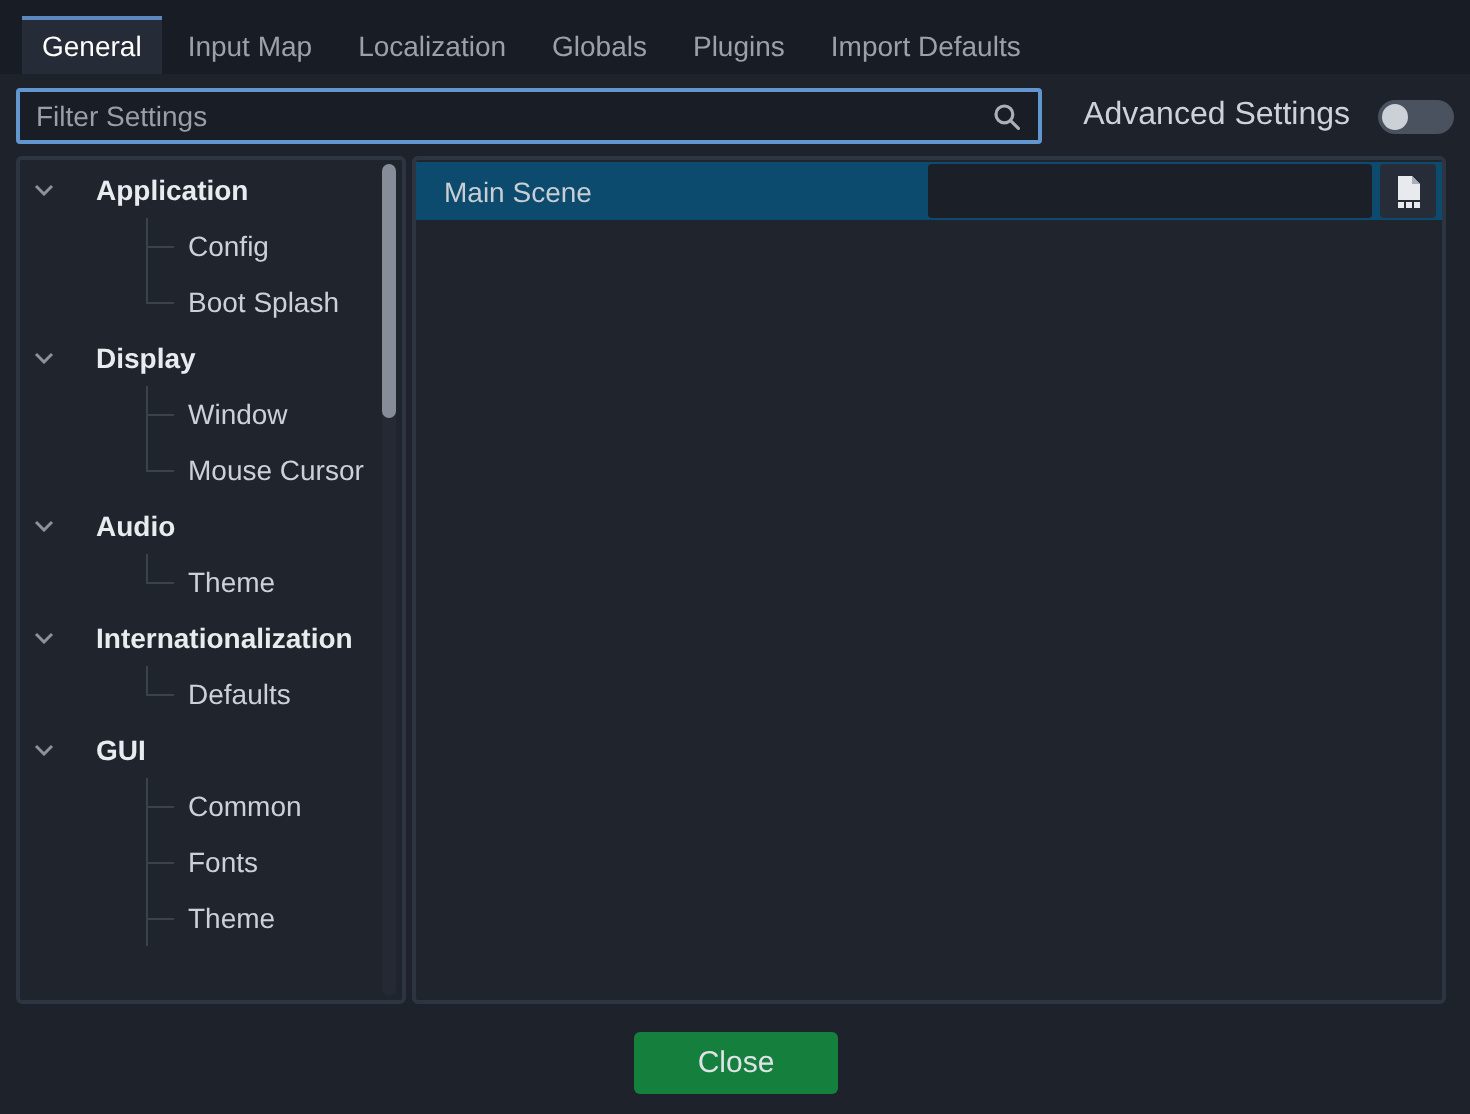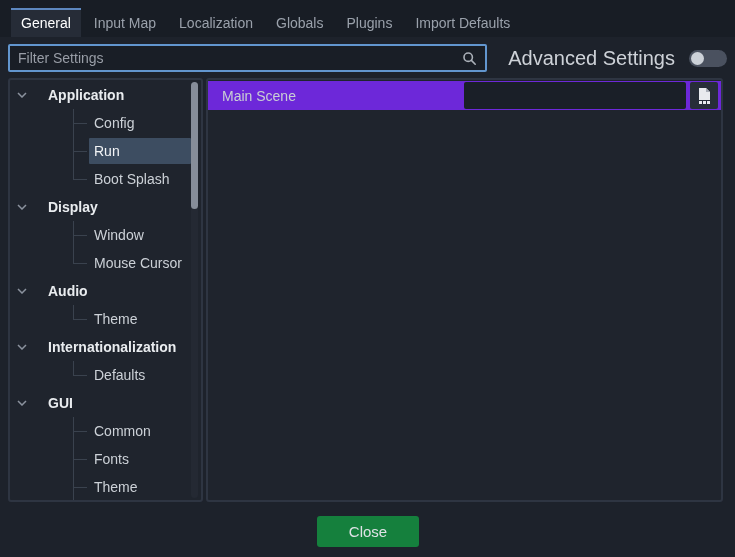--- a/index.html
+++ b/index.html
@@ -34,21 +34,21 @@
     width:569px; height:28px; background:#191e26;
     border:2px solid #6296cf; border-radius:2px;
     display:flex; align-items:center; padding:0 8px;
   }
   .searchbox input {
     flex:1; background:transparent; border:none; outline:none;
     color:#d8dbe0; font-size:14px; font-family:inherit; padding:0;
   }
   .searchbox input::placeholder { color:#999ea7; opacity:1; }
   .search-icon { flex:none; margin-left:6px; }
-  .adv-label { margin-left:21px; font-size:20px; color:#ced2d8; white-space:nowrap; }
+  .adv-label { margin-left:21px; font-size:16px; color:#ced2d8; white-space:nowrap; }
   .toggle {
     margin-left:14px; width:38px; height:17px; border-radius:9px;
     background:#4a515f; position:relative; flex:none;
   }
   .toggle .knob {
     position:absolute; left:2px; top:2px; width:13px; height:13px;
     border-radius:50%; background:#ccd1d8;
   }
 
   
@@ -88,21 +88,21 @@
     position:absolute; right:3px; top:2px; width:7px; height:416px;
     background:#242933; border-radius:4px;
   }
   .scroll-thumb {
     position:absolute; right:3px; top:2px; width:7px; height:127px;
     background:#868d99; border-radius:4px;
   }
 
   
   .prop-row {
-    margin-top:1px; height:29px; background:#6d28d9;
+    margin-top:1px; height:29px; background:#0c4a6e;
     display:flex; align-items:center; padding:0 3px 0 14px;
   }
   .prop-label { font-size:14px; color:#c9ced4; }
   .prop-input {
     width:222px; height:27px; margin-left:auto;
     background:#1a1f28; border-radius:2px;
   }
   .file-btn {
     width:28px; height:27px; margin-left:4px; flex:none;
     background:#272d38; border:none; border-radius:2px;
@@ -149,26 +149,20 @@
     <div class="trow parent">
       <svg class="chev" width="10" height="6" viewBox="0 0 10 6">
           <path d="M1 1 L5 5 L9 1" stroke="#8b929e" stroke-width="1.5" fill="none"></path>
         </svg>
       <span class="lbl">Application</span>
     </div>
     <div class="trow child">
       <span class="vstem"></span>
         <span class="tick"></span>
       <span class="lbl">Config</span>
-    </div>
-    <div class="trow child selected">
-      <span class="vstem"></span>
-        <span class="tick"></span>
-      <span class="selbg"></span>
-      <span class="lbl">Run</span>
     </div>
     <div class="trow child last">
       <span class="vstem"></span>
         <span class="tick"></span>
       <span class="lbl">Boot Splash</span>
     </div>
 
     <div class="trow parent">
       <svg class="chev" width="10" height="6" viewBox="0 0 10 6">
           <path d="M1 1 L5 5 L9 1" stroke="#8b929e" stroke-width="1.5" fill="none"></path>

